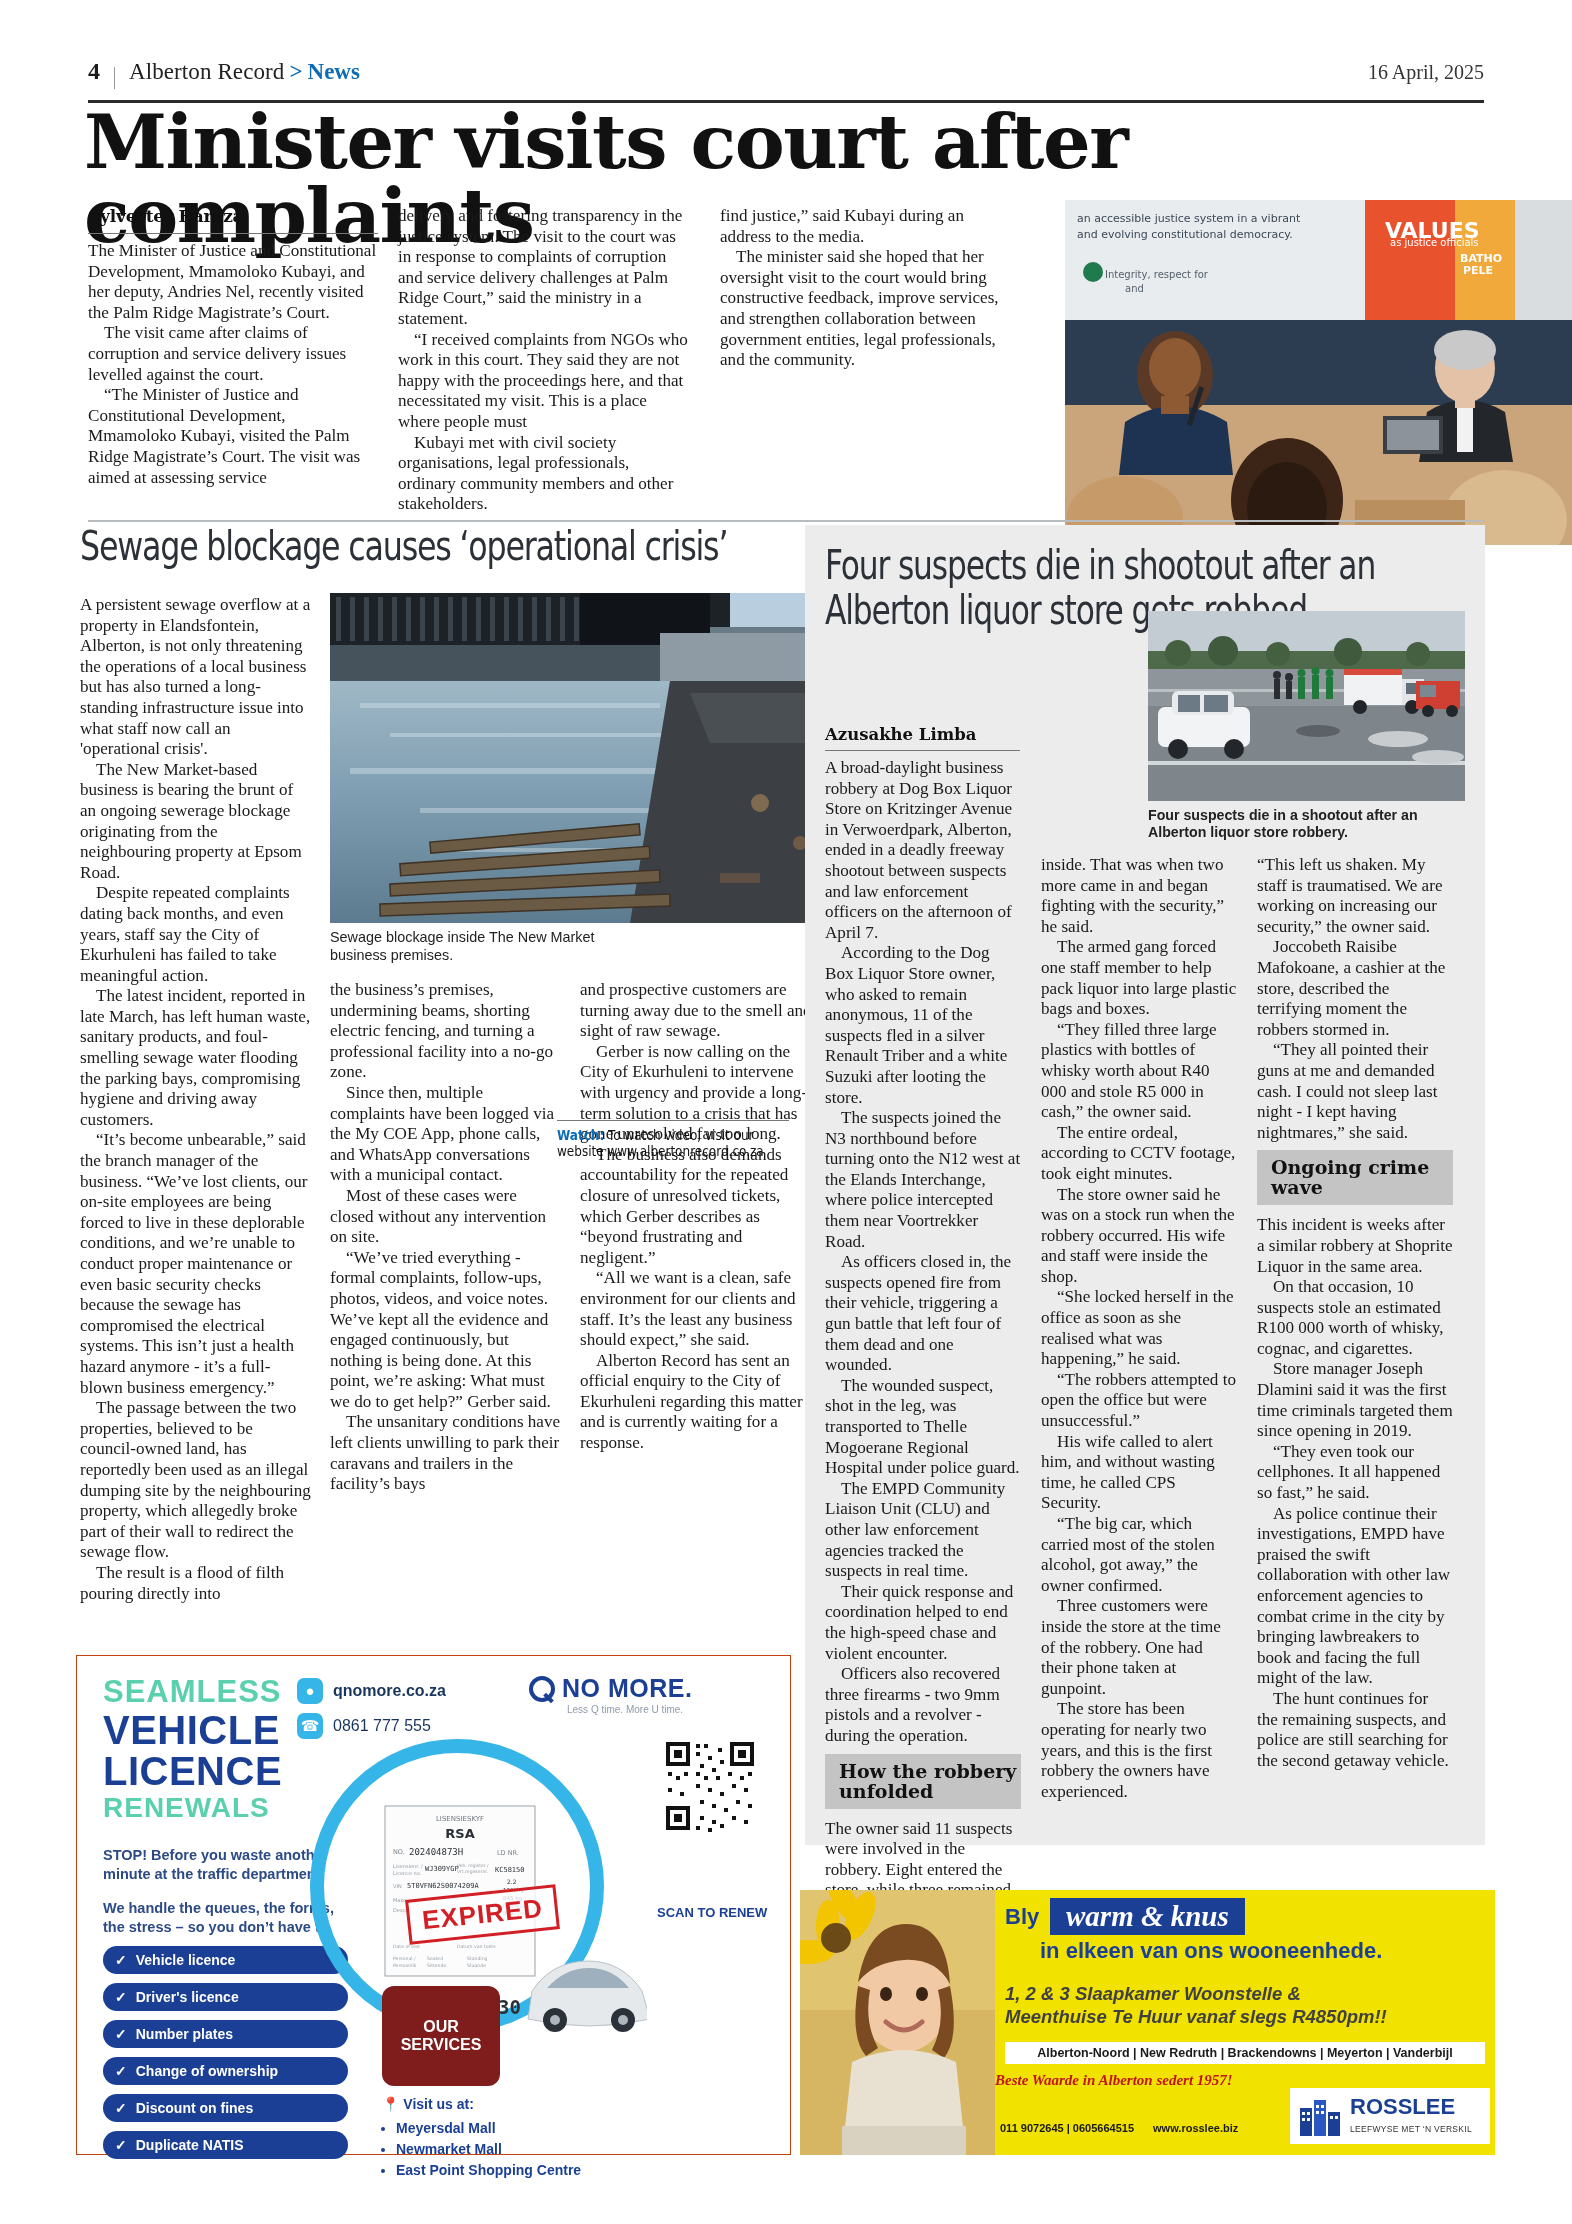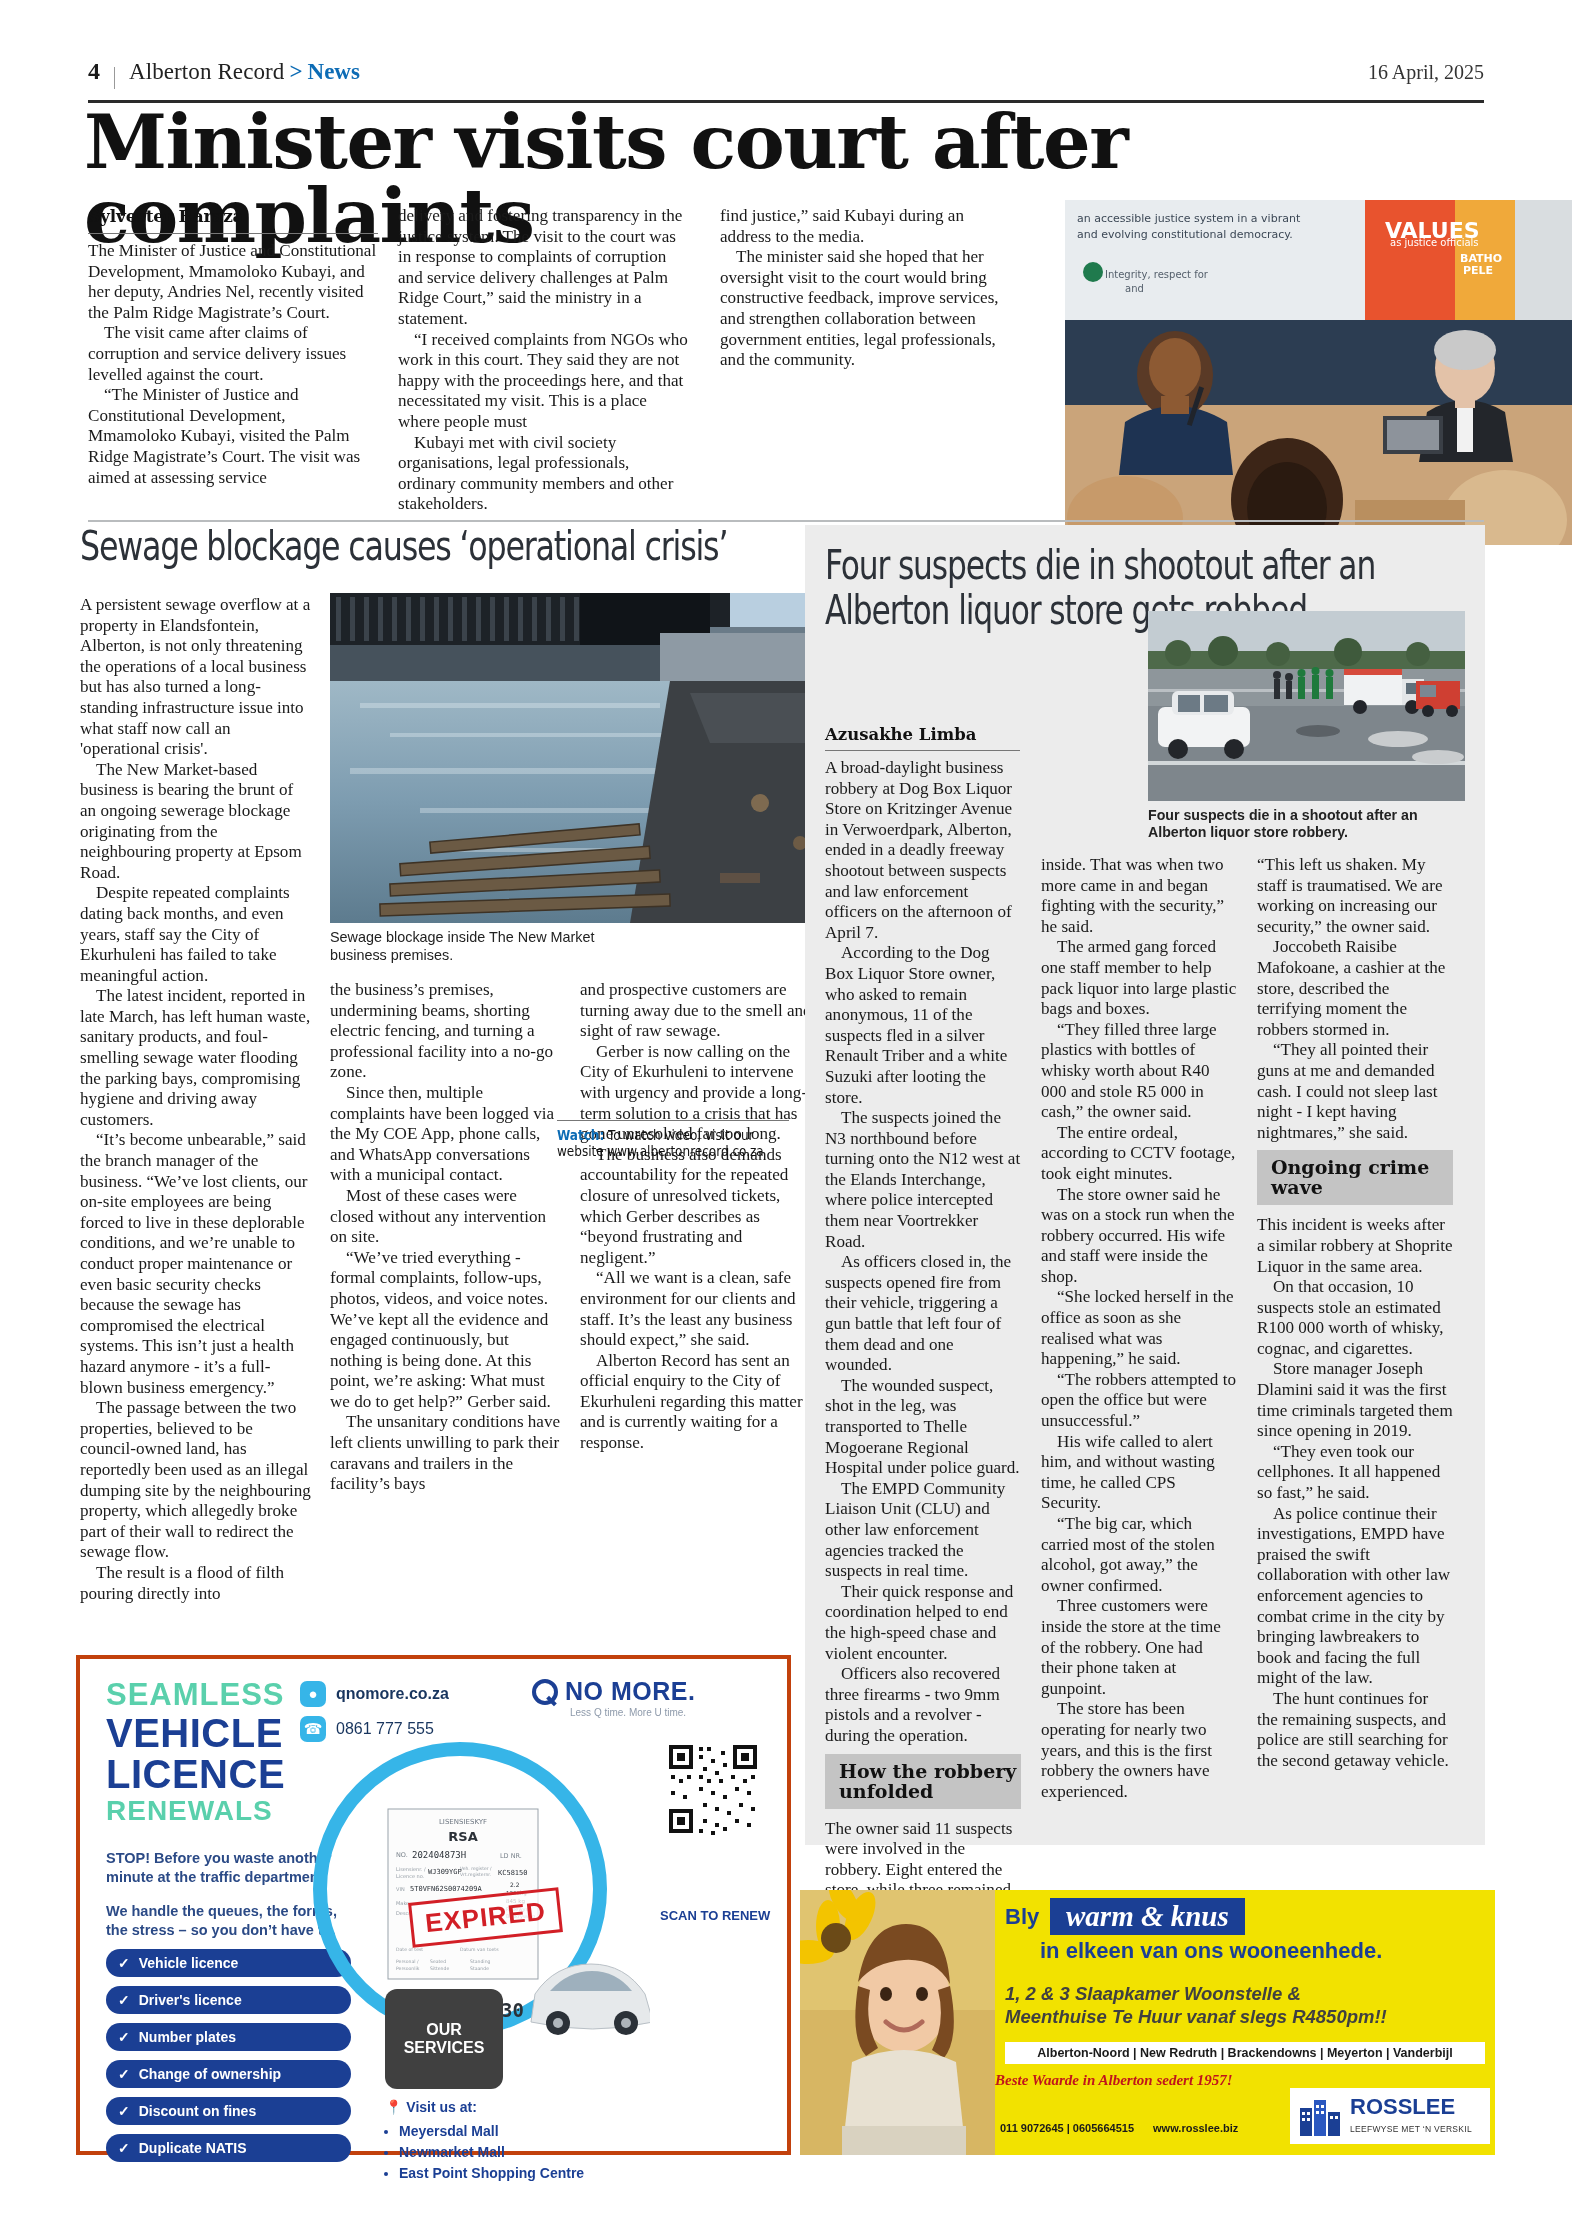--- a/index.html
+++ b/index.html
@@ -134,21 +134,21 @@
   .a3-c3 { position:absolute; left:452px; top:330px; width:196px; }
   .subhead-box {
     background:#c4c4c4; padding:7px 4px 8px 14px; margin:7px 0 10px 0;
     font-family:"DejaVu Serif", serif; font-weight:bold; font-size:19px; line-height:20px;
     color:#111;
   }
 
   
   .ad1 {
     position:absolute; left:76px; top:1655px; width:715px; height:500px;
-    background:#ffffff; border:4px solid #c2410c;
+    background:#ffffff; border:1px solid #c2410c;
   }
   .ad1-title { position:absolute; left:26px; top:18px; }
   .ad1-title .l1 { font-family:"Liberation Sans", sans-serif; font-weight:bold; font-size:31px; color:#5ad0ac; letter-spacing:1px; }
   .ad1-title .l2 { font-family:"Liberation Sans", sans-serif; font-weight:bold; font-size:40px; color:#1b3f94; letter-spacing:0.5px; line-height:1.02; }
   .ad1-title .l3 { font-family:"Liberation Sans", sans-serif; font-weight:bold; font-size:40px; color:#1b3f94; letter-spacing:0.5px; line-height:1.02; }
   .ad1-title .l4 { font-family:"Liberation Sans", sans-serif; font-weight:bold; font-size:28px; color:#5ad0ac; letter-spacing:1px; }
   .ad1-contact { position:absolute; left:220px; top:22px; }
   .ad1-crow { display:flex; align-items:center; margin-bottom:9px; }
   .ad1-cicon {
     width:26px; height:26px; border-radius:7px; background:#36b5e8;
@@ -170,21 +170,21 @@
   .ad1-body .gap { height:15px; }
   .ad1-list { position:absolute; left:26px; top:290px; width:245px; }
   .ad1-pill {
     background:#1b3f94; color:#fff; border-radius:18px; padding:6px 12px; margin-bottom:9px;
     font-family:"Liberation Sans", sans-serif; font-size:14px; font-weight:bold;
     display:flex; align-items:center;
   }
   .ad1-pill .tick { margin-right:9px; font-size:14px; }
   .ad1-services {
     position:absolute; left:305px; top:330px; width:118px; height:100px;
-    background:#404040; color:#fff; border-radius:12px;
+    background:#7f1d1d; color:#fff; border-radius:12px;
     font-family:"Liberation Sans", sans-serif; font-weight:bold; font-size:16px;
     display:flex; align-items:center; justify-content:center; text-align:center; line-height:1.15;
   }
   .ad1-visit {
     position:absolute; left:305px; top:440px; width:260px;
     font-family:"Liberation Sans", sans-serif; font-size:14px; font-weight:bold; color:#1b3f94;
   }
   .ad1-visit ul { margin:8px 0 0 14px; padding:0; }
   .ad1-visit li { margin-bottom:5px; font-size:14px; }
   .ad1-disc {

